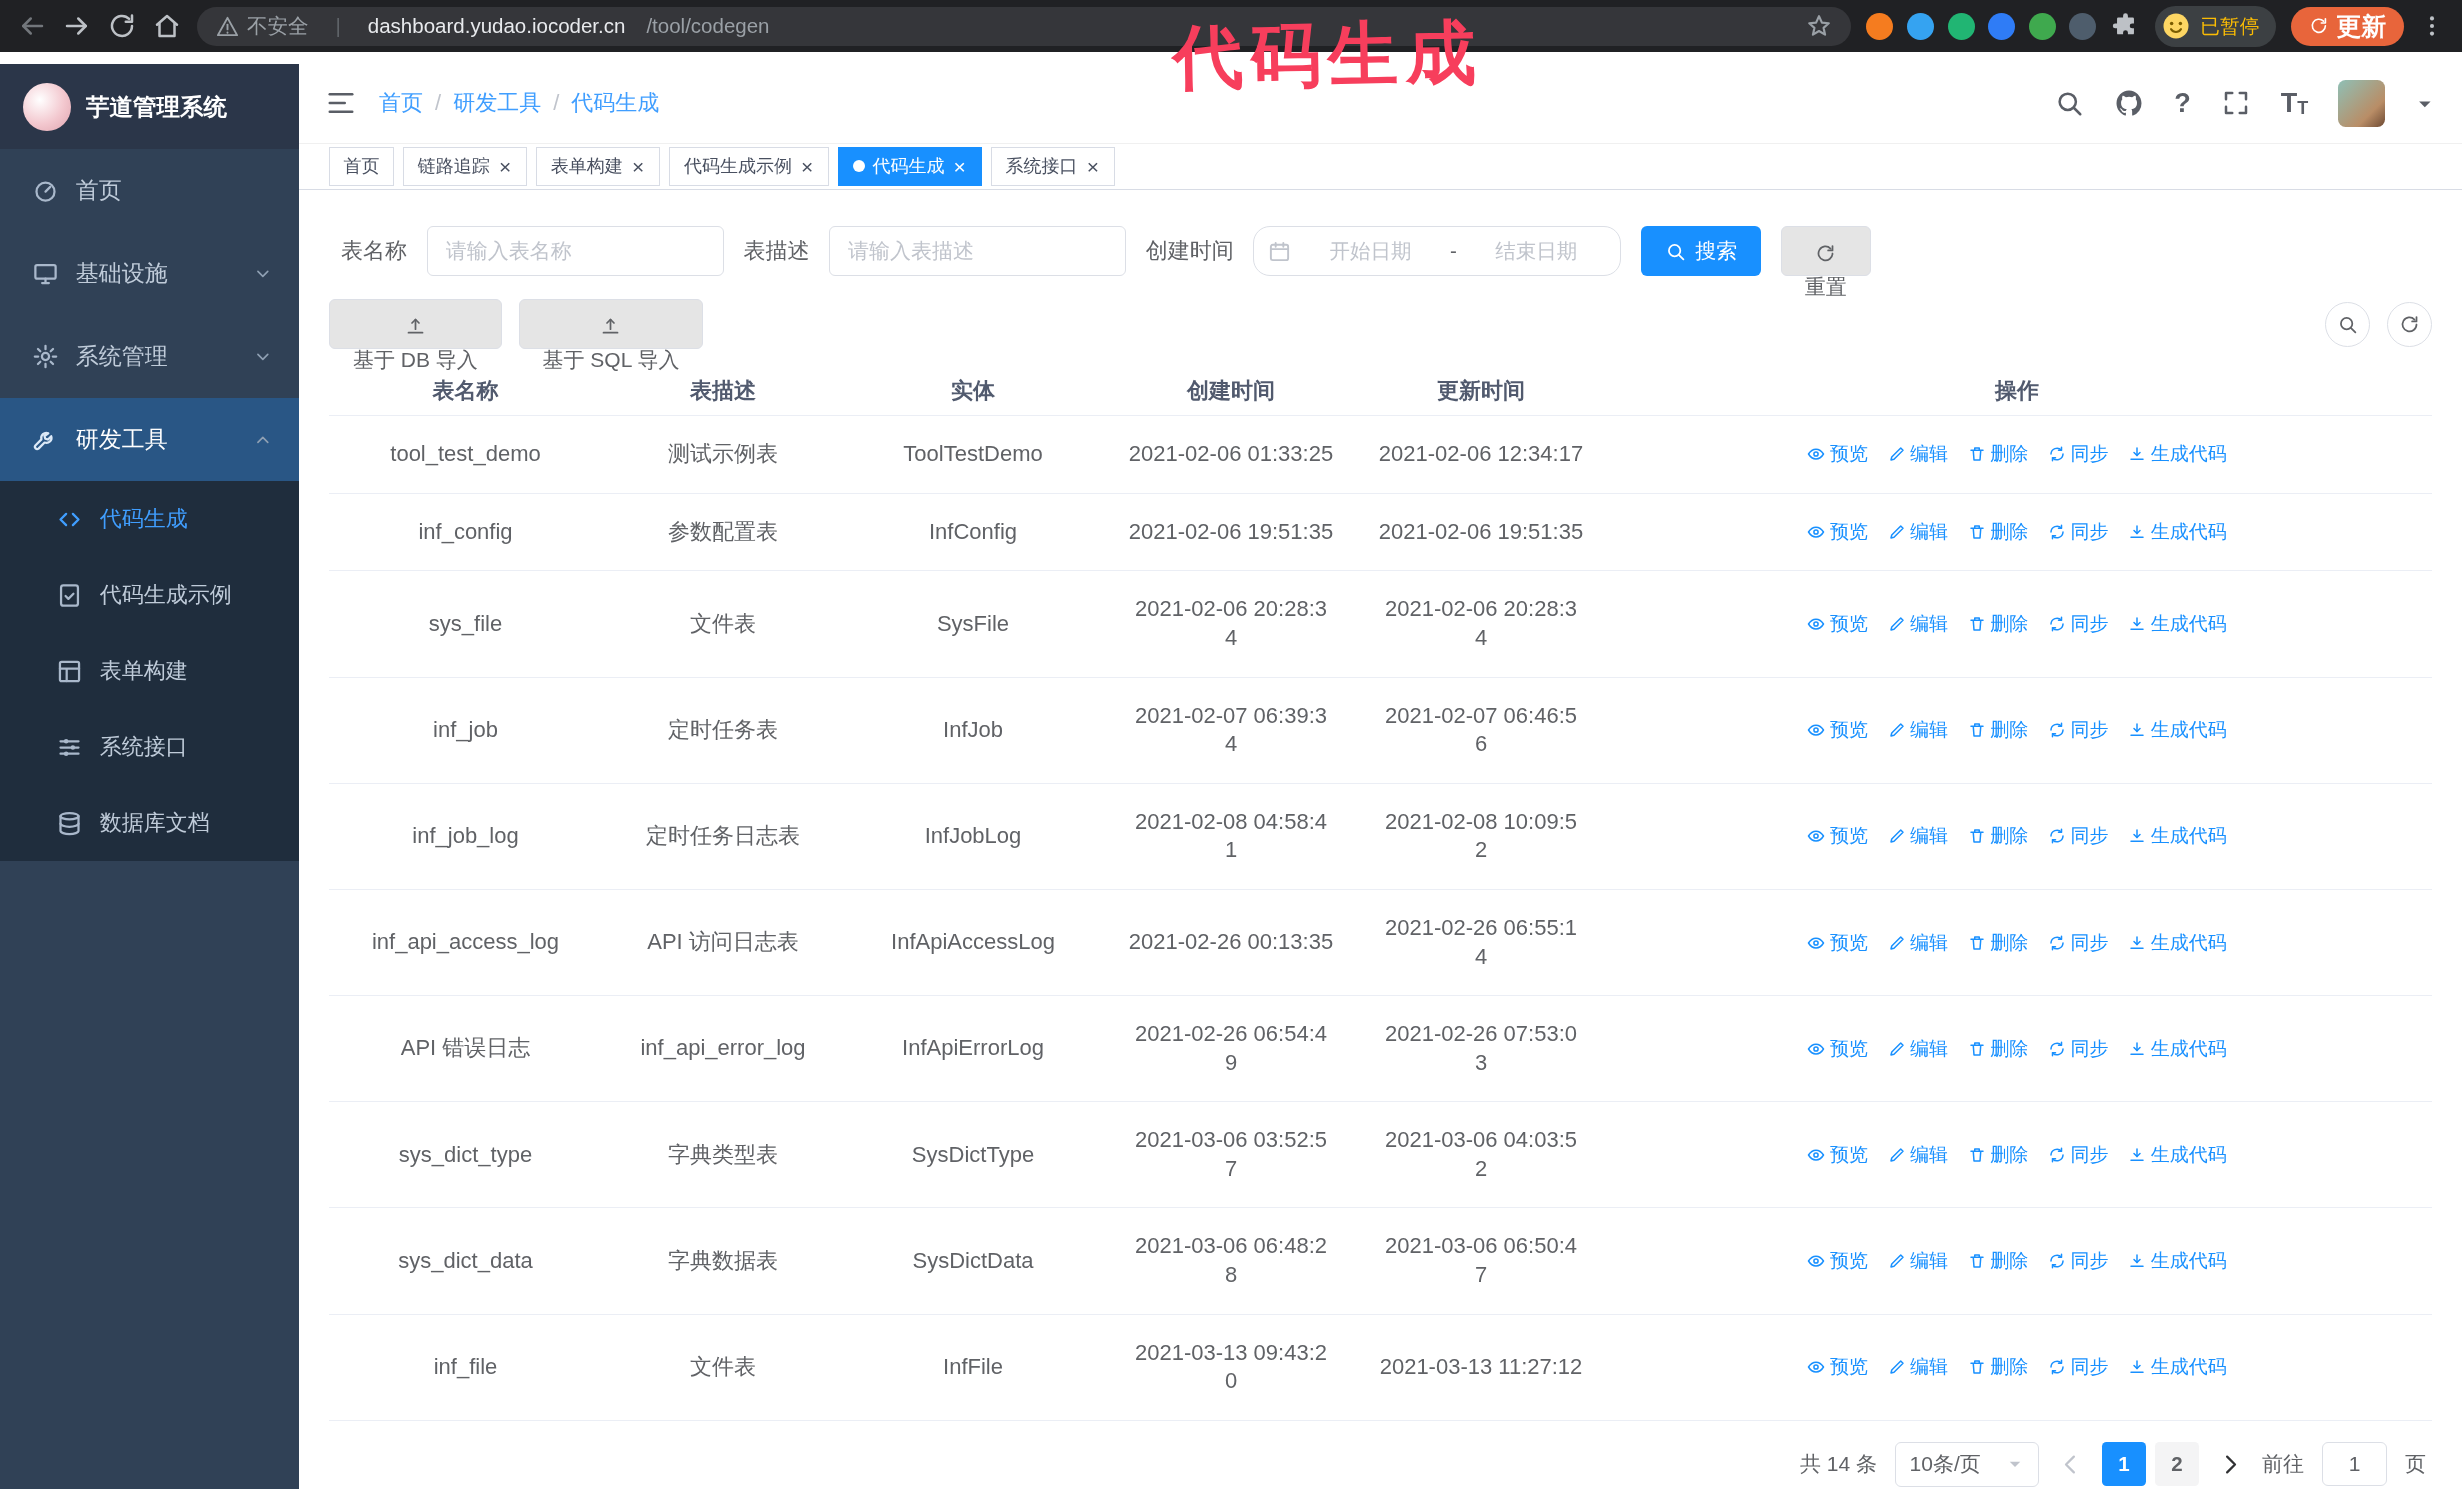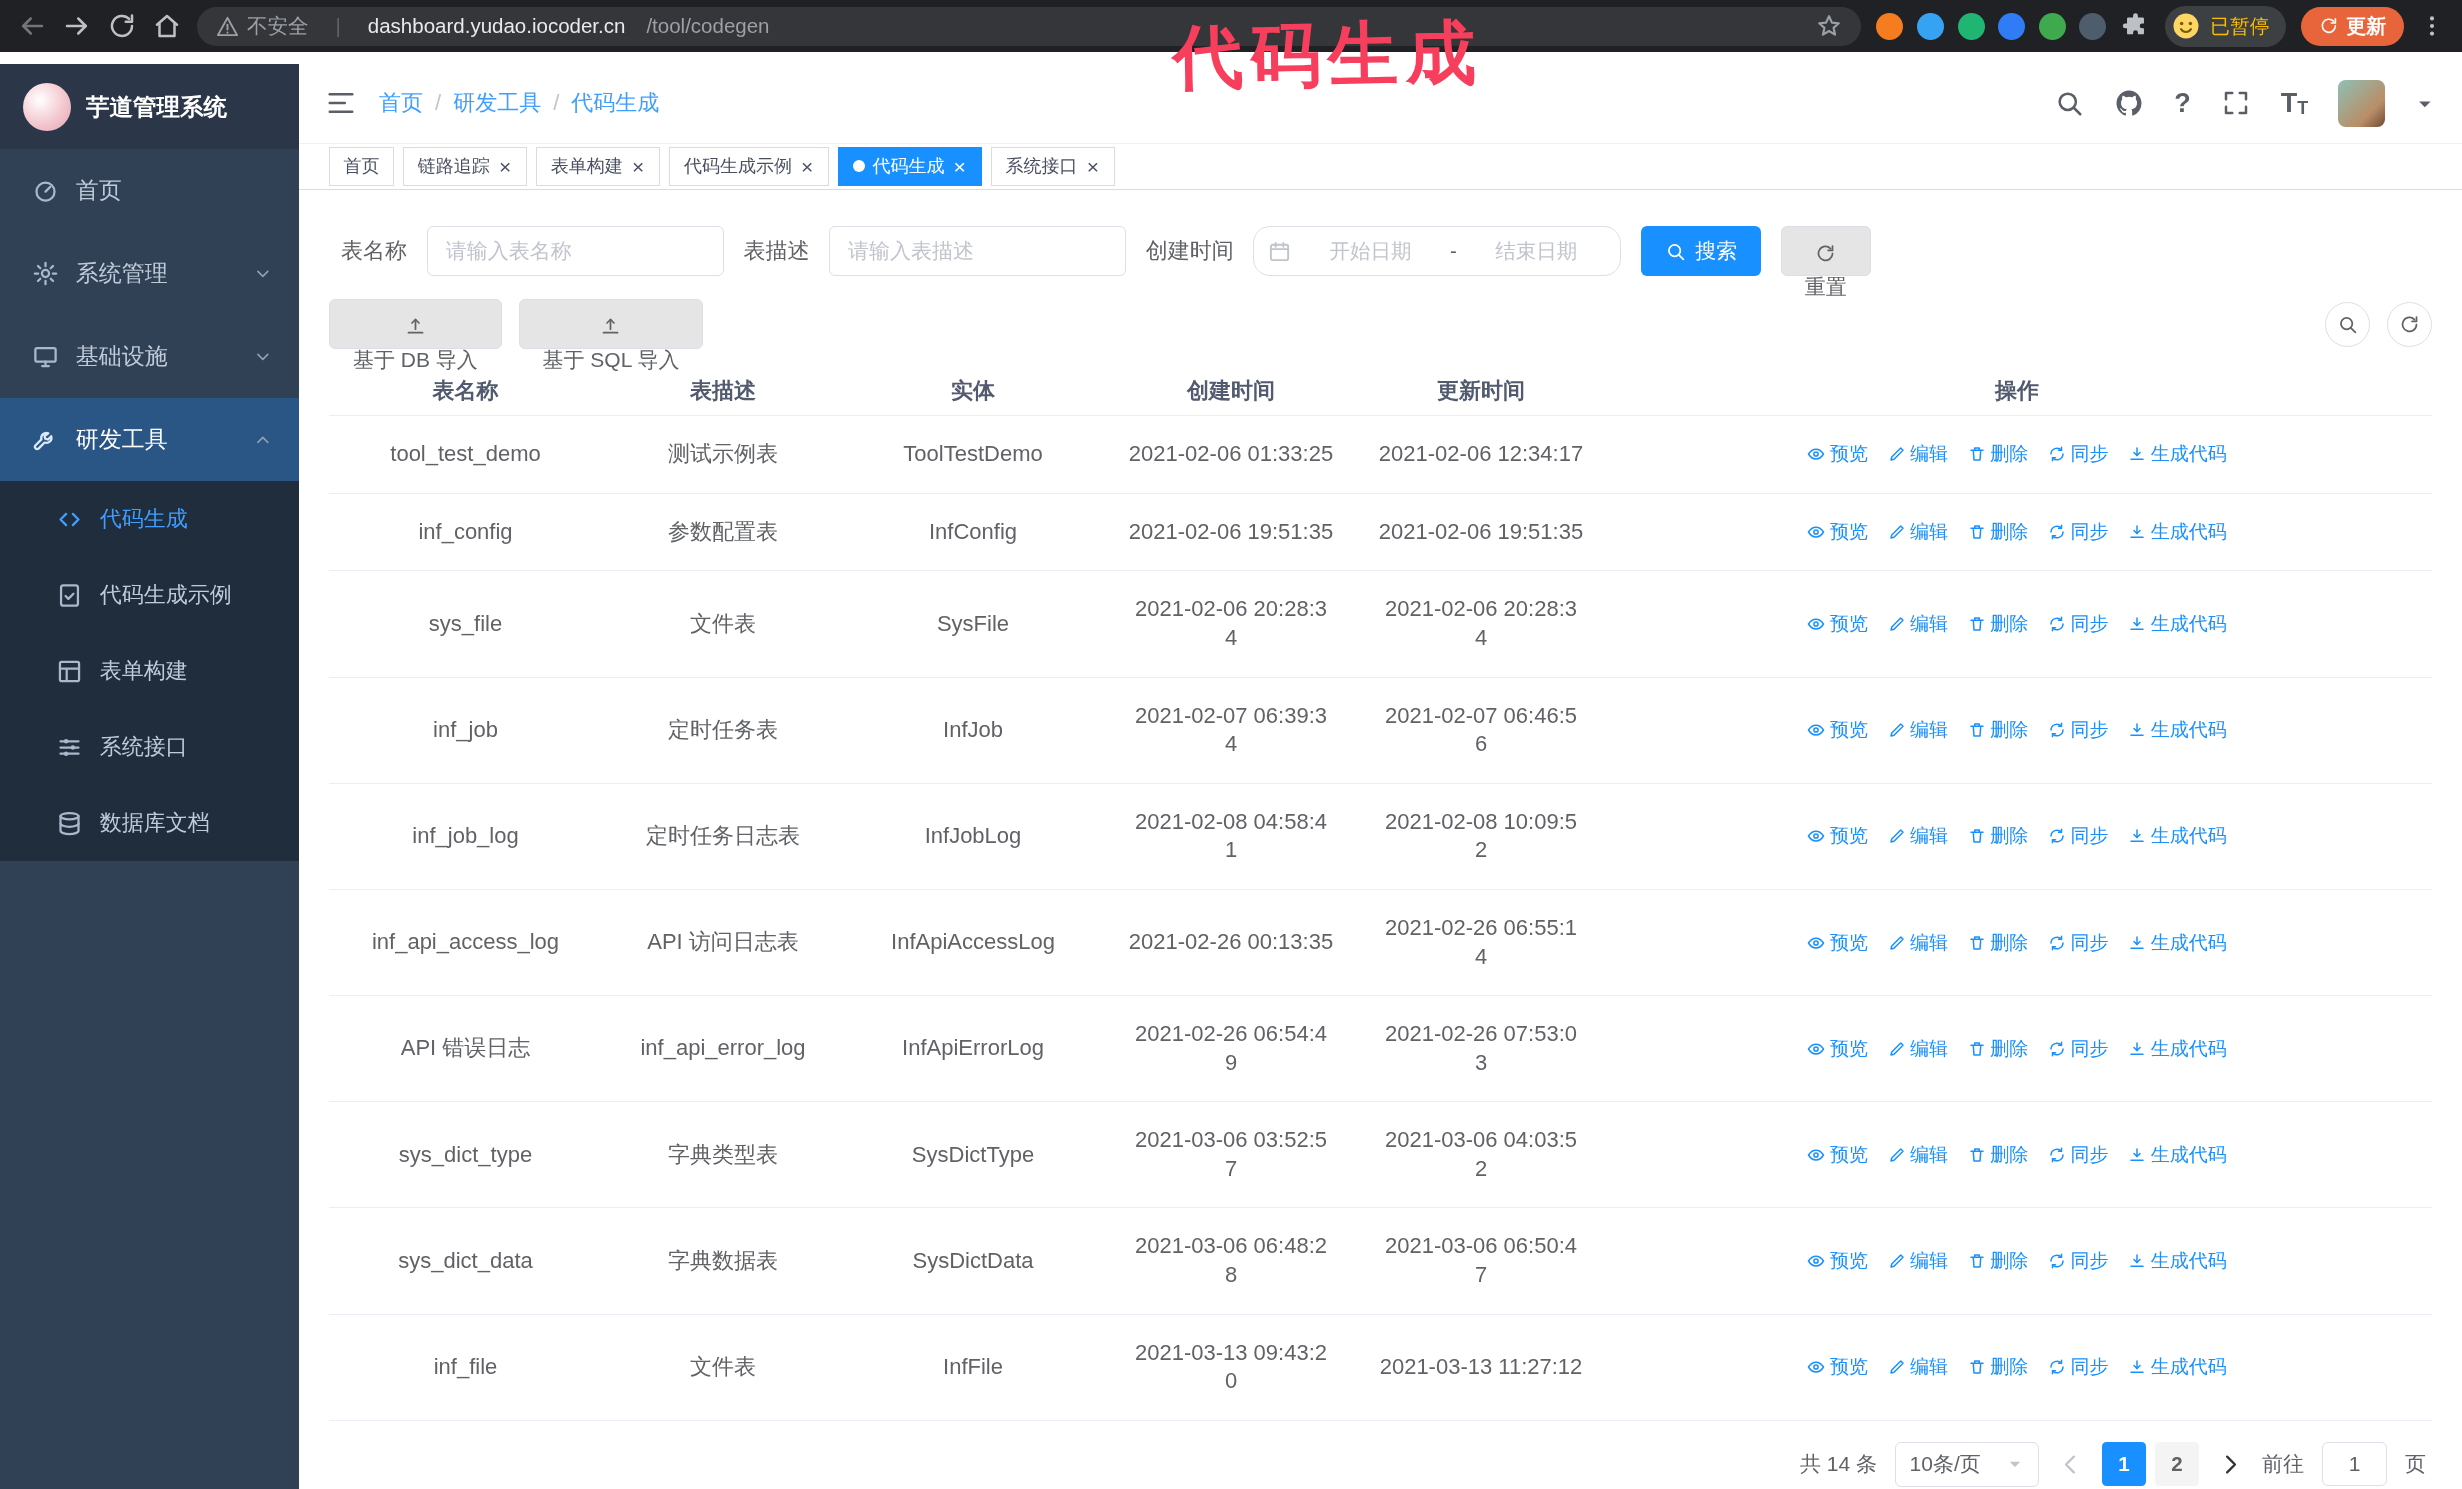--- a/index.html
+++ b/index.html
@@ -24,21 +24,21 @@
   .sep-v{color:#5f6368;padding:0 6px;}
   .url-host{color:#e8eaed;white-space:nowrap;}
   .url-path{color:#9aa0a6;white-space:nowrap;}
   .star{margin-left:auto;width:26px;height:26px;color:#9aa0a6;}
   .extensions{display:flex;align-items:center;gap:13.6px;}
   .ext-dot{width:27px;height:27px;border-radius:50%;display:inline-block;}
   .puzzle{width:29px;height:29px;color:#bdc1c6;}
   .profile-pill{height:41px;border-radius:20.5px;background:#3c4043;display:flex;align-items:center;gap:9px;padding:0 16.7px 0 6px;}
   .smiley{width:30px;height:30px;}
   .profile-label{color:#fbbc04;font-size:19.7px;white-space:nowrap;}
-  .update-pill{height:39px;border-radius:19.7px;background:var(--update-chip,#e8653b);color:#fff;display:flex;align-items:center;gap:7.6px;padding:0 18px;font-size:20px;font-weight:700;white-space:nowrap;}
+  .update-pill{height:39px;border-radius:19.7px;background:var(--update-chip,#e8653b);color:#fff;display:flex;align-items:center;gap:7.6px;padding:0 18px;font-size:25px;font-weight:700;white-space:nowrap;}
   .update-pill .i{width:19.7px;height:19.7px;}
   .dots{width:26px;height:26px;color:#bdc1c6;}
 
   
   .app{display:flex;height:1438px;margin-top:12px;}
   .sidebar{flex:0 0 299px;width:299px;background:var(--sidebar-bg,#304156);color:#bfcbd9;overflow:hidden;}
   .logo-row{height:85px;display:flex;align-items:center;gap:15px;padding:0 23px;background:#2b3649;cursor:pointer;}
   .logo-avatar{width:48px;height:48px;border-radius:50%;background:radial-gradient(circle at 35% 35%,#ffffff,#f3c8cf 55%,#dfa3ae);flex:0 0 auto;}
   .logo-title{color:#fff;font-size:23.5px;font-weight:700;white-space:nowrap;}
   .menu-item{height:83px;display:flex;align-items:center;gap:16.7px;padding:0 26px 0 32px;font-size:23px;cursor:pointer;white-space:nowrap;}
@@ -226,39 +226,39 @@
               <svg class="ic" viewBox="0 0 24 24">
                 <circle cx="12" cy="13" r="8"></circle>
                 <path d="M12 13l4.2-4.2"></path>
               </svg>
             </span>
             <span class="mi-label">首页</span>
           </div>
           <div class="menu-item">
             <span class="i mi-icon">
               <svg class="ic" viewBox="0 0 24 24">
-                <circle cx="12" cy="12" r="3.2"></circle>
-                <path d="M12 2.5v3M12 18.5v3M2.5 12h3M18.5 12h3M5.3 5.3l2.1 2.1M16.6 16.6l2.1 2.1M18.7 5.3l-2.1 2.1M7.4 16.6l-2.1 2.1"></path>
-              </svg>
-            </span>
-            <span class="mi-label">系统管理</span>
+                <rect x="3" y="4.5" width="18" height="12" rx="1.5"></rect>
+                <path d="M9 20.5h6M12 16.5v4"></path>
+              </svg>
+            </span>
+            <span class="mi-label">基础设施</span>
             <span class="i mi-caret">
               <svg class="ic" viewBox="0 0 24 24">
                 <path d="M6 9l6 6 6-6"></path>
               </svg>
             </span>
           </div>
           <div class="menu-item">
             <span class="i mi-icon">
               <svg class="ic" viewBox="0 0 24 24">
-                <rect x="3" y="4.5" width="18" height="12" rx="1.5"></rect>
-                <path d="M9 20.5h6M12 16.5v4"></path>
-              </svg>
-            </span>
-            <span class="mi-label">基础设施</span>
+                <circle cx="12" cy="12" r="3.2"></circle>
+                <path d="M12 2.5v3M12 18.5v3M2.5 12h3M18.5 12h3M5.3 5.3l2.1 2.1M16.6 16.6l2.1 2.1M18.7 5.3l-2.1 2.1M7.4 16.6l-2.1 2.1"></path>
+              </svg>
+            </span>
+            <span class="mi-label">系统管理</span>
             <span class="i mi-caret">
               <svg class="ic" viewBox="0 0 24 24">
                 <path d="M6 9l6 6 6-6"></path>
               </svg>
             </span>
           </div>
           <div class="menu-item parent-active">
             <span class="i mi-icon">
               <svg class="ic" viewBox="0 0 24 24">
                 <path d="M14.5 6.5a4.5 4.5 0 0 0-6.1 5.4L3 17.3a2 2 0 0 0 2.8 2.8l5.4-5.4a4.5 4.5 0 0 0 5.9-5.6l-2.9 2.9-2.4-.7-.7-2.4z"></path>

